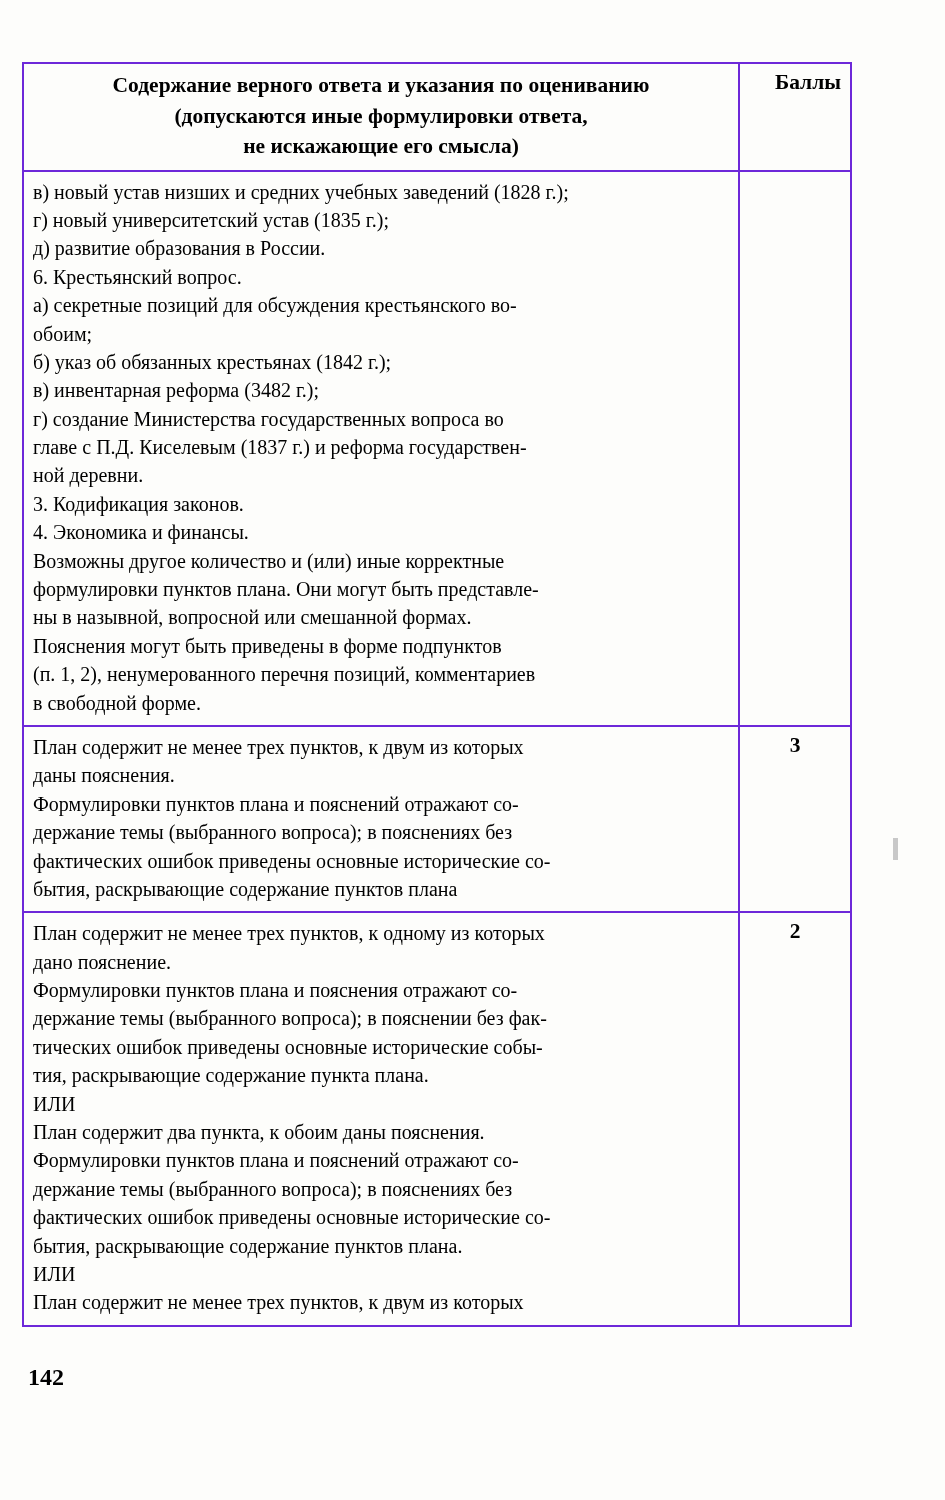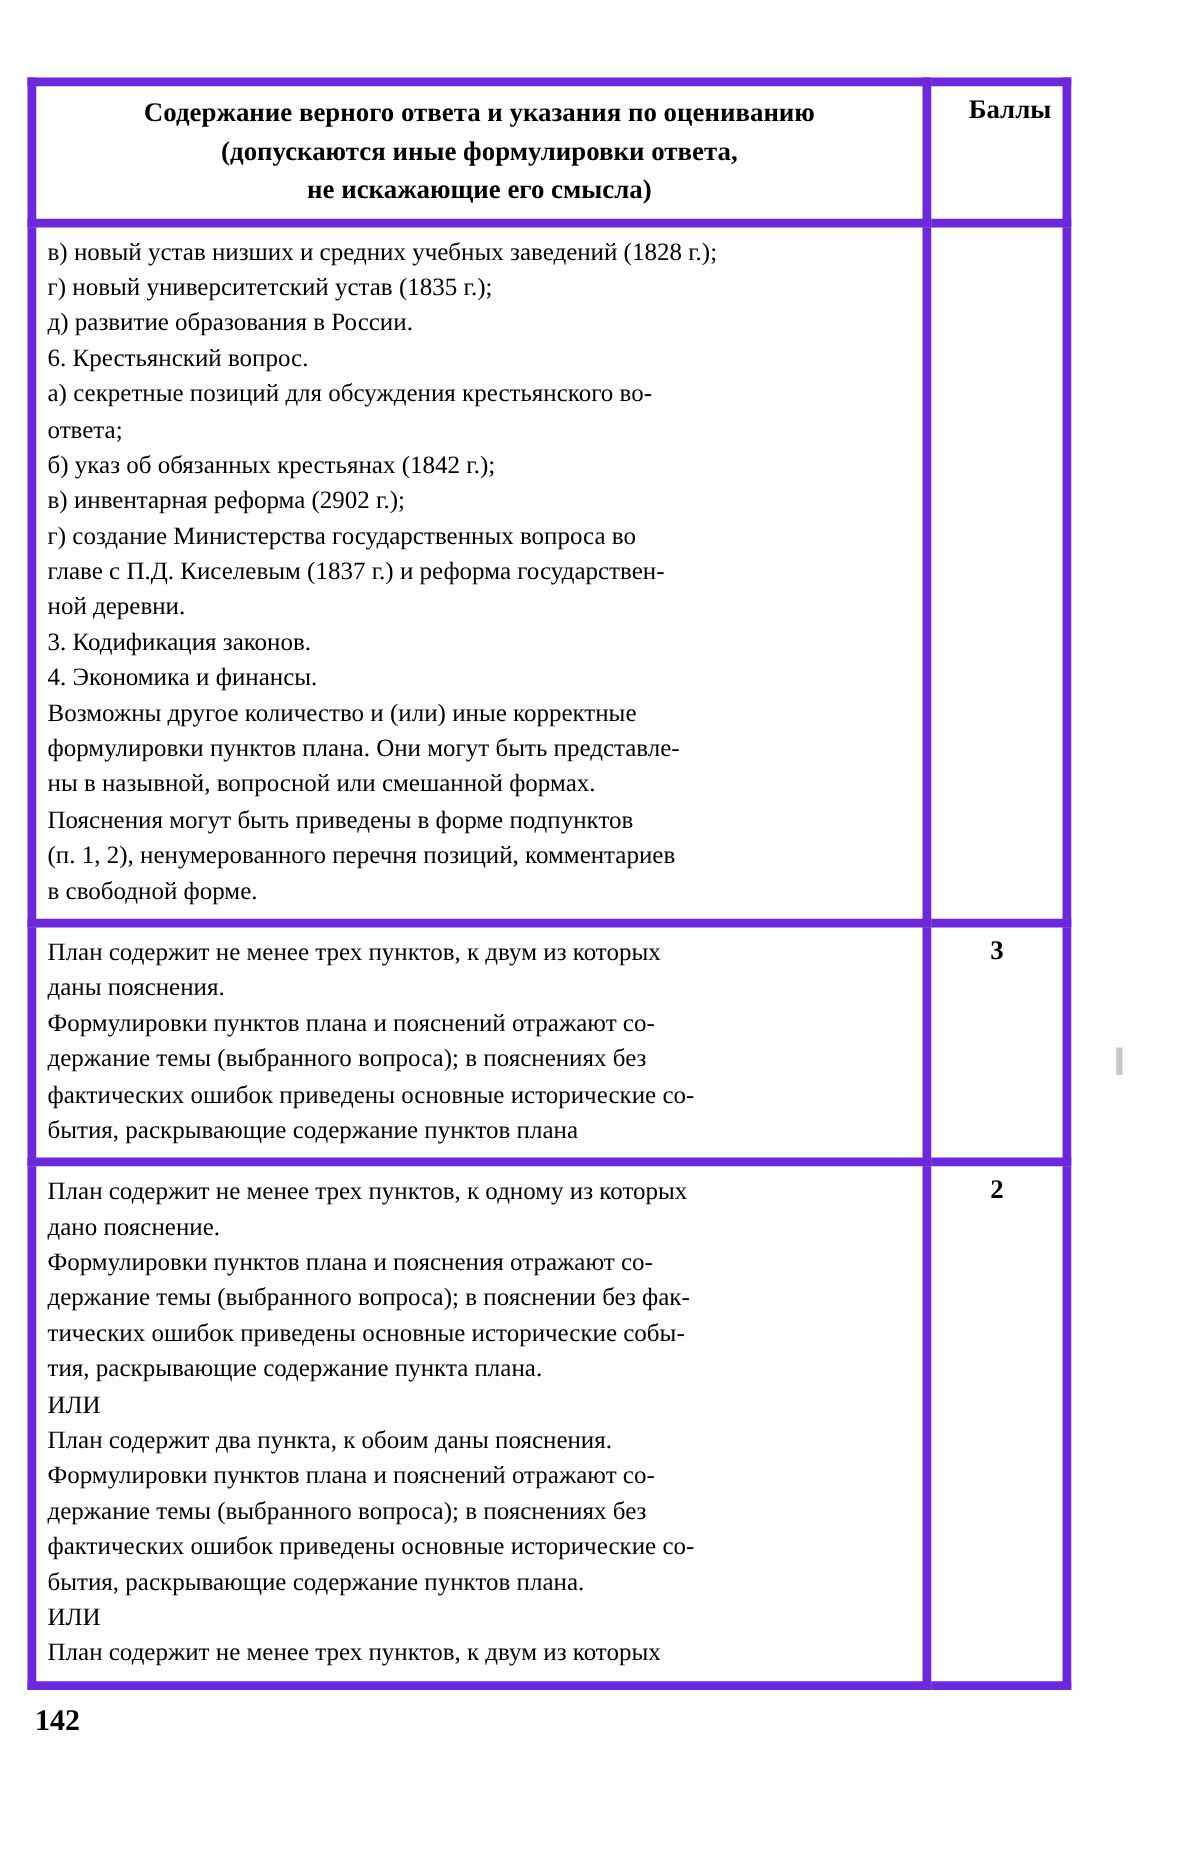--- a/index.html
+++ b/index.html
@@ -27,21 +27,21 @@
     top: 62px;
     width: 828px;
   }
   table.grade-table {
     width: 828px;
     border-collapse: collapse;
     table-layout: fixed;
   }
   table.grade-table td,
   table.grade-table th {
-    border: 7px solid #6d28d9;
+    border: 2px solid #6d28d9;
     vertical-align: top;
     padding: 6px 9px 8px 9px;
   }
   col.col-content { width: 716px; }
   col.col-score { width: 112px; }
 
   th.head-content {
     text-align: center;
     font-weight: bold;
     font-size: 21.5px;
@@ -107,23 +107,23 @@
         </tr>
       </thead>
       <tbody>
         <tr>
           <td class="cell-content">
             <div class="line">в) новый устав низших и средних учебных заведений (1828 г.);</div>
             <div class="line">г) новый университетский устав (1835 г.);</div>
             <div class="line">д) развитие образования в России.</div>
             <div class="line">6. Крестьянский вопрос.</div>
             <div class="line">а) секретные позиций для обсуждения крестьянского во-</div>
-            <div class="line">ответа;</div>
+            <div class="line">обоим;</div>
             <div class="line">б) указ об обязанных крестьянах (1842 г.);</div>
-            <div class="line">в) инвентарная реформа (2902 г.);</div>
+            <div class="line">в) инвентарная реформа (3482 г.);</div>
             <div class="line">г) создание Министерства государственных вопроса во</div>
             <div class="line">главе с П.Д. Киселевым (1837 г.) и реформа государствен-</div>
             <div class="line">ной деревни.</div>
             <div class="line">3. Кодификация законов.</div>
             <div class="line">4. Экономика и финансы.</div>
             <div class="line">Возможны другое количество и (или) иные корректные</div>
             <div class="line">формулировки пунктов плана. Они могут быть представле-</div>
             <div class="line">ны в назывной, вопросной или смешанной формах.</div>
             <div class="line">Пояснения могут быть приведены в форме подпунктов</div>
             <div class="line">(п. 1, 2), ненумерованного перечня позиций, комментариев</div>

